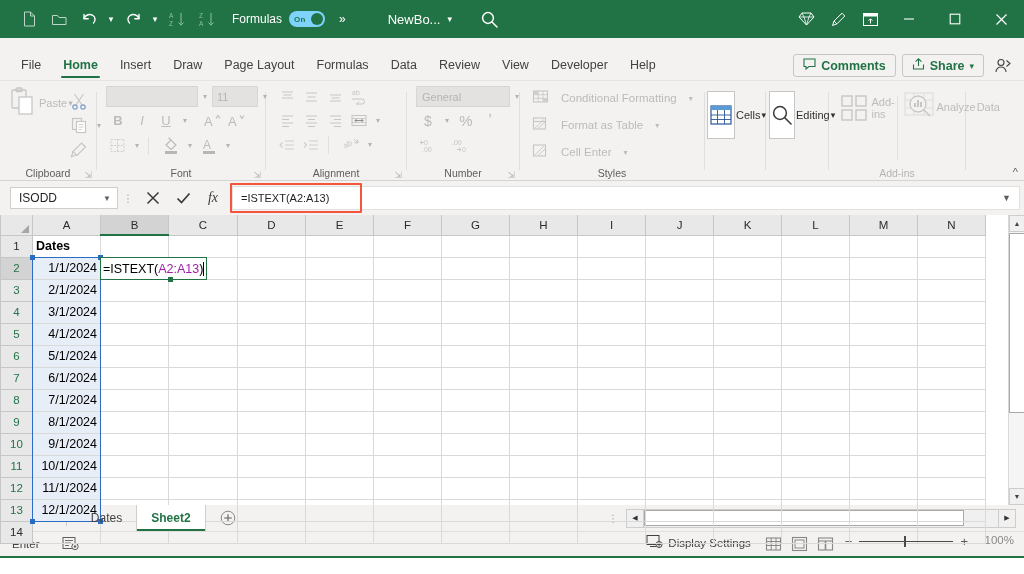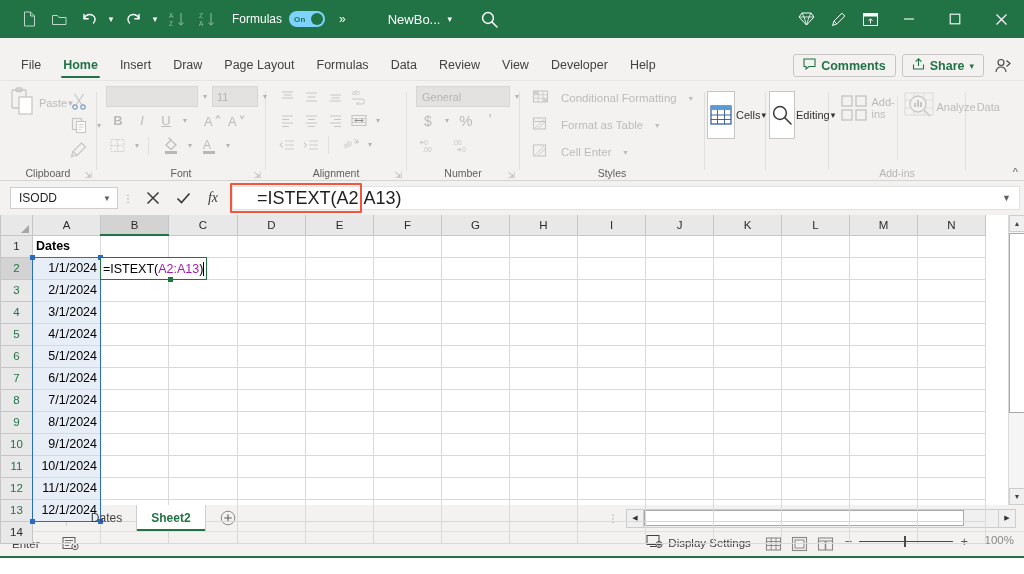--- a/index.html
+++ b/index.html
@@ -142,21 +142,21 @@
   .fbtns { display:flex; align-items:center; }
   .fbarbtn { width:30px;height:26px;display:flex;align-items:center;justify-content:center;color:#555; }
   .formula-wrap {
     flex:1; height:24px; background:#ffffff; border:1px solid #e3e1df;
     display:flex; align-items:center; position:relative; margin-left:4px;
   }
   .formula-hl {
     position:absolute; left:-3px; top:-4px; height:30px; width:132px;
     border:2.5px solid #f4553d; border-radius:1px; pointer-events:none;
   }
-  .formula-text { font-size:18px; color:#201f1e; padding-left:24px; }
+  .formula-text { font-size:11px; color:#201f1e; padding-left:8px; }
   .formula-cv { position:absolute; right:8px; font-size:9px; color:#605e5c; }
 
   
   .gridarea { position:relative; height:290px; background:#ffffff; }
   table.grid { border-collapse: collapse; table-layout: fixed; }
   .colhead-row th {
     height:20px; background:#e8e8e8; border:1px solid #c6c6c6;
     border-top:none;
     font-size:11.5px; font-weight:normal; color:#2b2b2b; text-align:center;
   }

